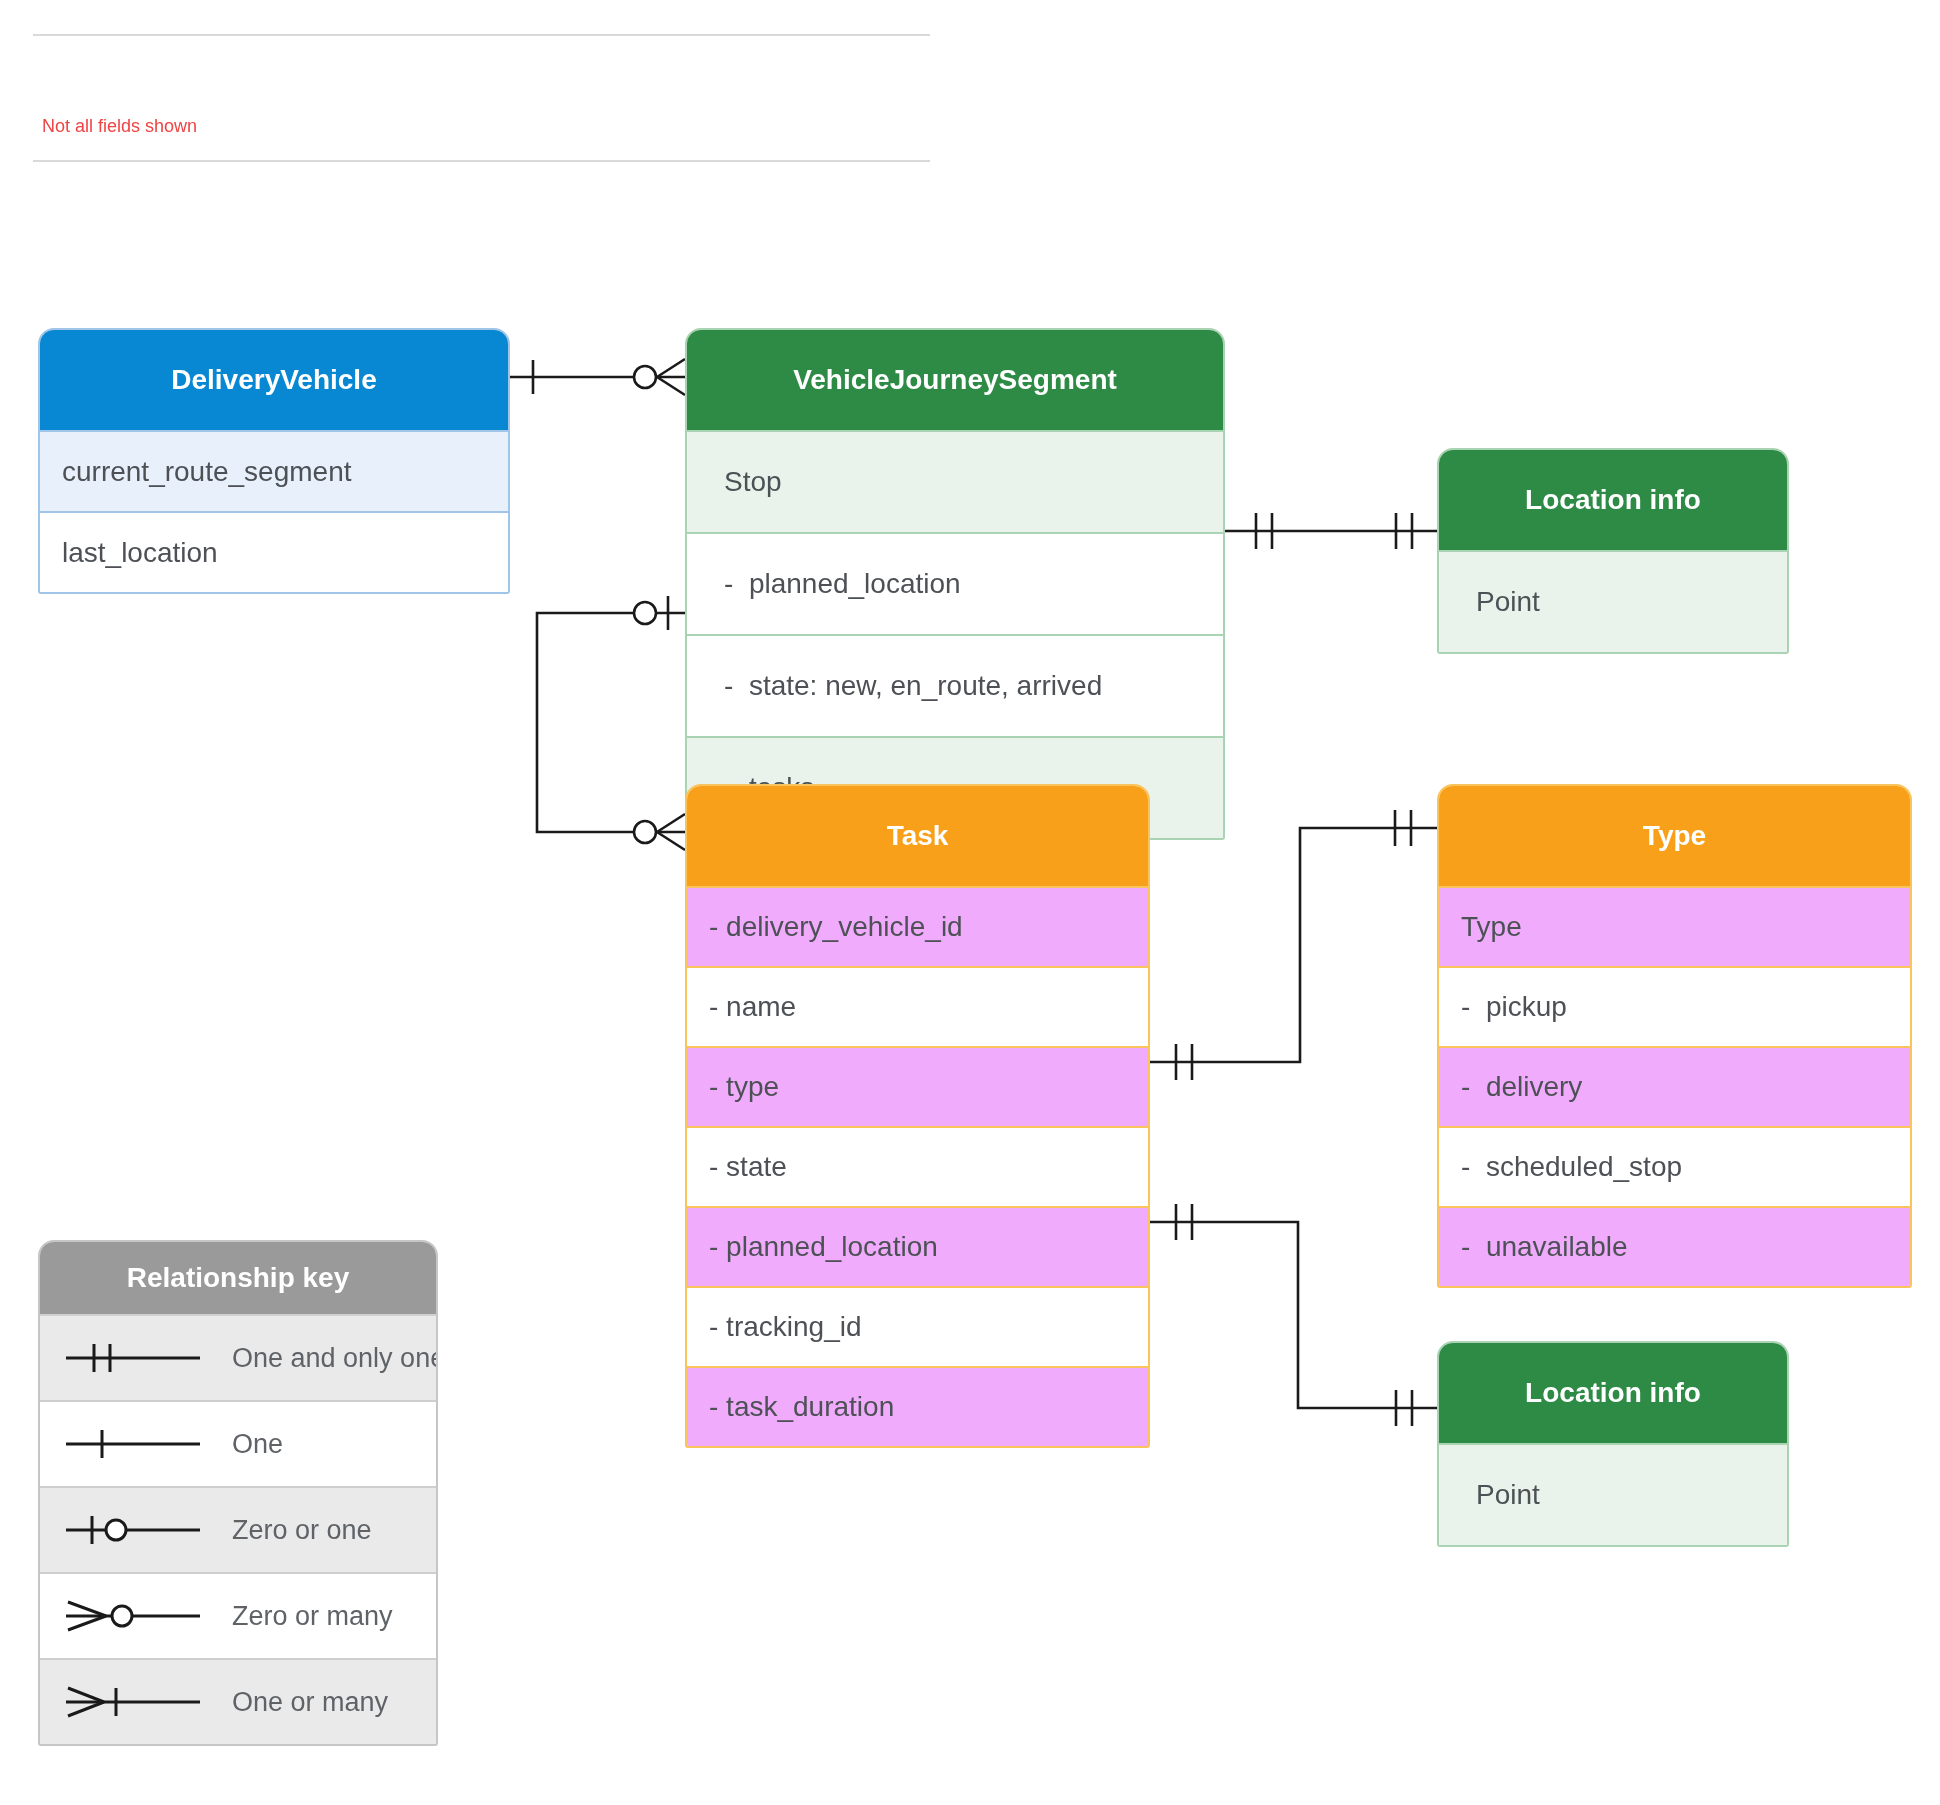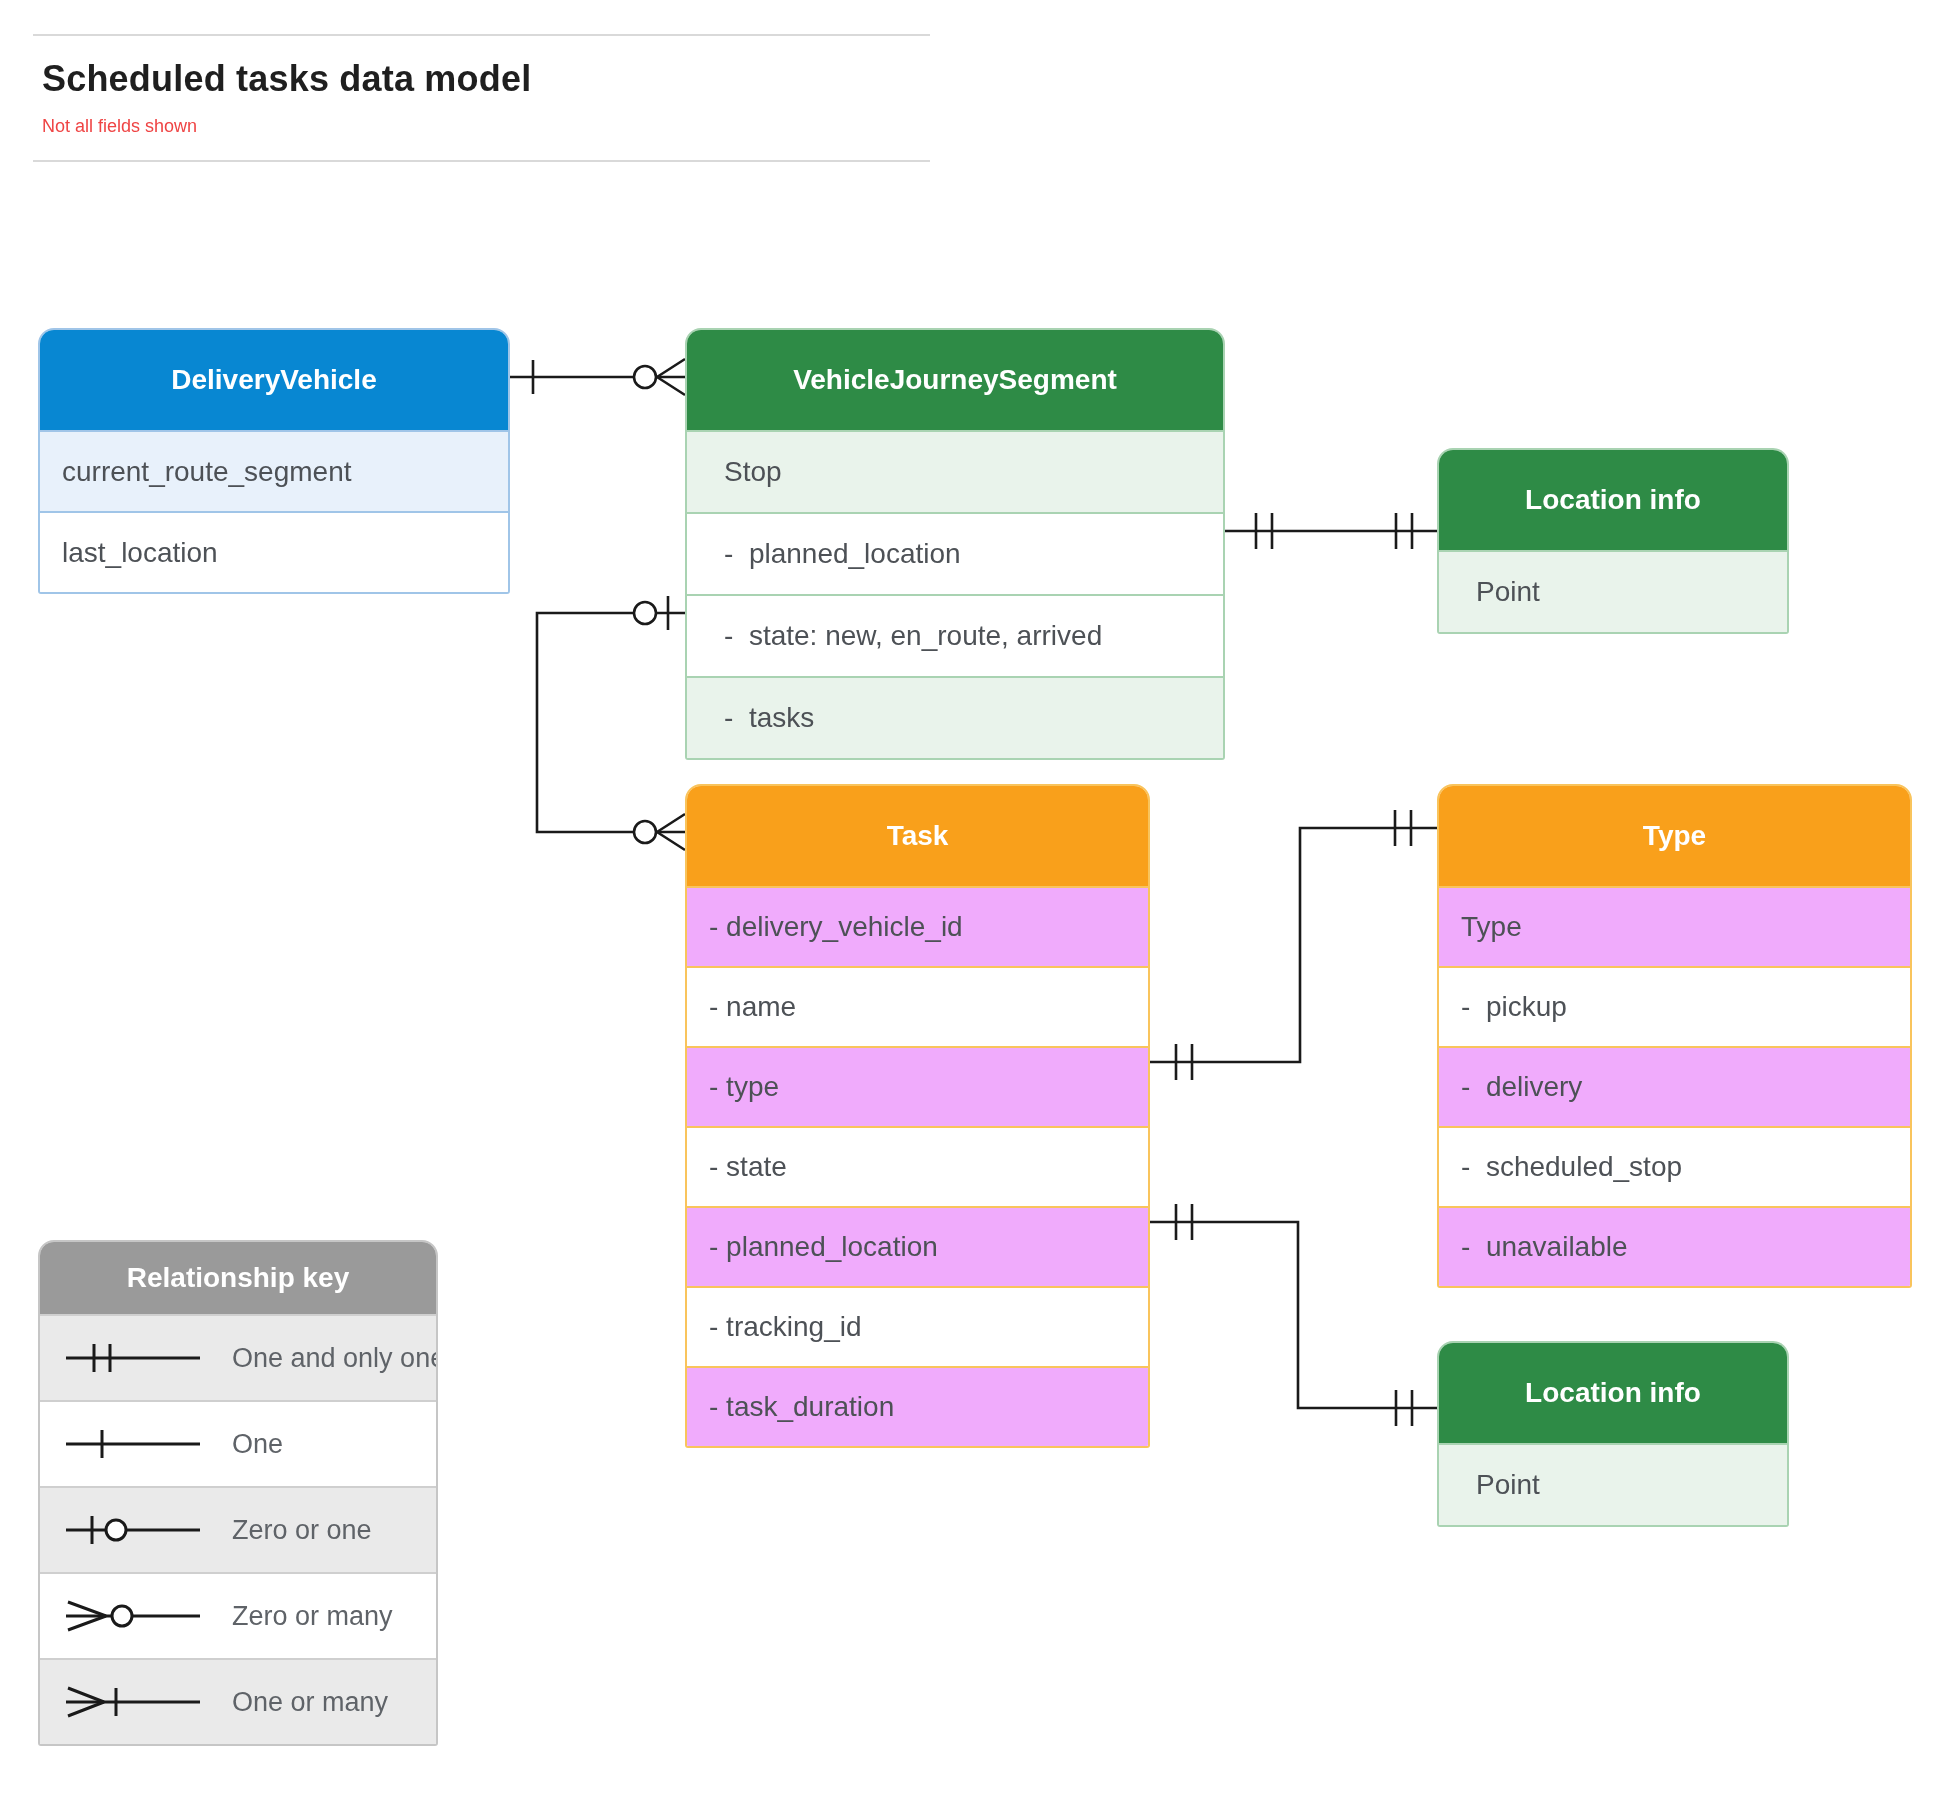--- a/index.html
+++ b/index.html
@@ -19,21 +19,21 @@
   .entity-row + .entity-row, .entity-header + .entity-row { border-top:2px solid; }
 
   
   .e-blue { border-color:#a0c5e8; }
   .e-blue .entity-header { background:#0887d2; }
   .e-blue .entity-row { border-color:#a0c5e8; }
   .e-blue .tint { background:#e8f1fb; }
   
   .e-green { border-color:#a9d3b2; }
   .e-green .entity-header { background:#2e8b46; }
-  .e-green .entity-row { border-color:#a9d3b2; height:82px;padding-left:37px; }
+  .e-green .entity-row { border-color:#a9d3b2; height:102px;padding-left:37px; }
   .e-green .tint { background:#e9f3eb; }
   
   .e-orange { border-color:#f9c45c; }
   .e-orange .entity-header { background:#f9a01b; }
   .e-orange .entity-row { border-color:#f9c45c; }
   .e-orange .tint { background:#f0abfc; }
 
   #dv        { left:38px;   top:328px;  width:472px; }
   #dv .entity-row { height:81px; }
   #vjs       { left:685px;  top:328px;  width:540px; }
@@ -55,21 +55,20 @@
   .connectors circle { stroke:#1a1a1a; stroke-width:2.6; fill:#ffffff; }
   .sym line, .sym path { stroke:#1a1a1a; stroke-width:3; fill:none; }
   .sym circle { stroke:#1a1a1a; stroke-width:3; fill:#ffffff; }
 </style>
 </head>
 <body>
 
 <div class="canvas">
 
   <div class="hairline" style="top:34px;"></div>
-  <div class="page-title">Scheduled tasks data model</div>
   <div class="page-subtitle">Not all fields shown</div>
   <div class="hairline" style="top:160px;"></div>
 
   <svg class="connectors" viewBox="0 0 1940 1805">
 
     <g>
       <path d="M510,377 H685"></path>
       <line x1="533" y1="360" x2="533" y2="394"></line>
       <circle cx="645" cy="377" r="11"></circle>
       <path d="M657,377 L685,359 M657,377 L685,395"></path>

